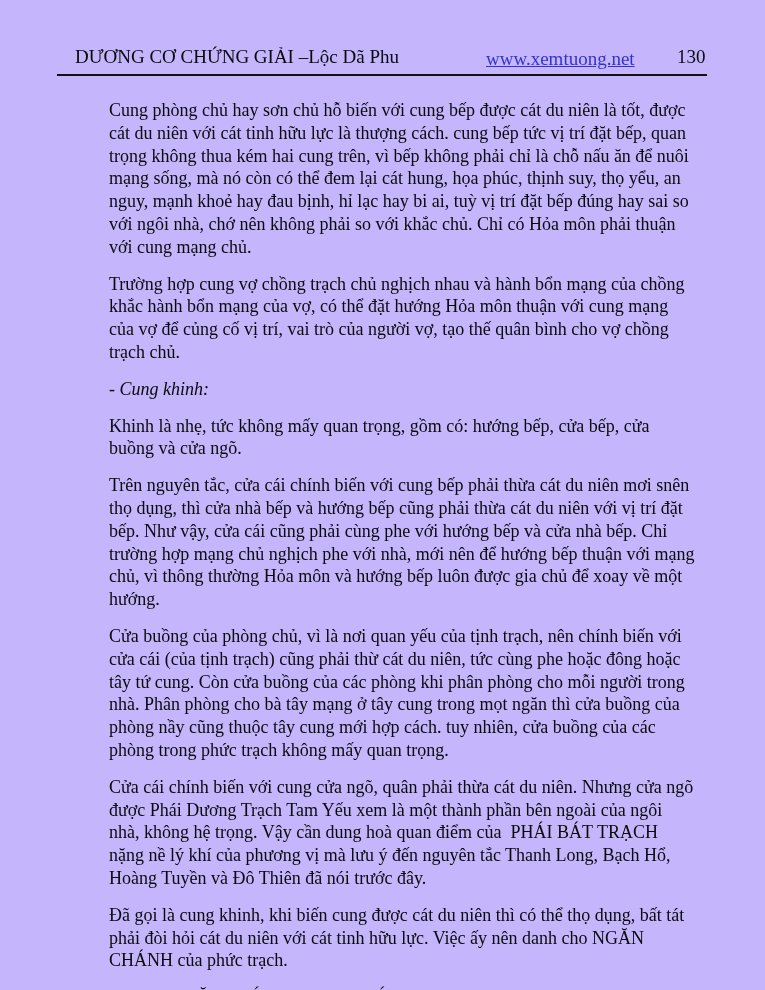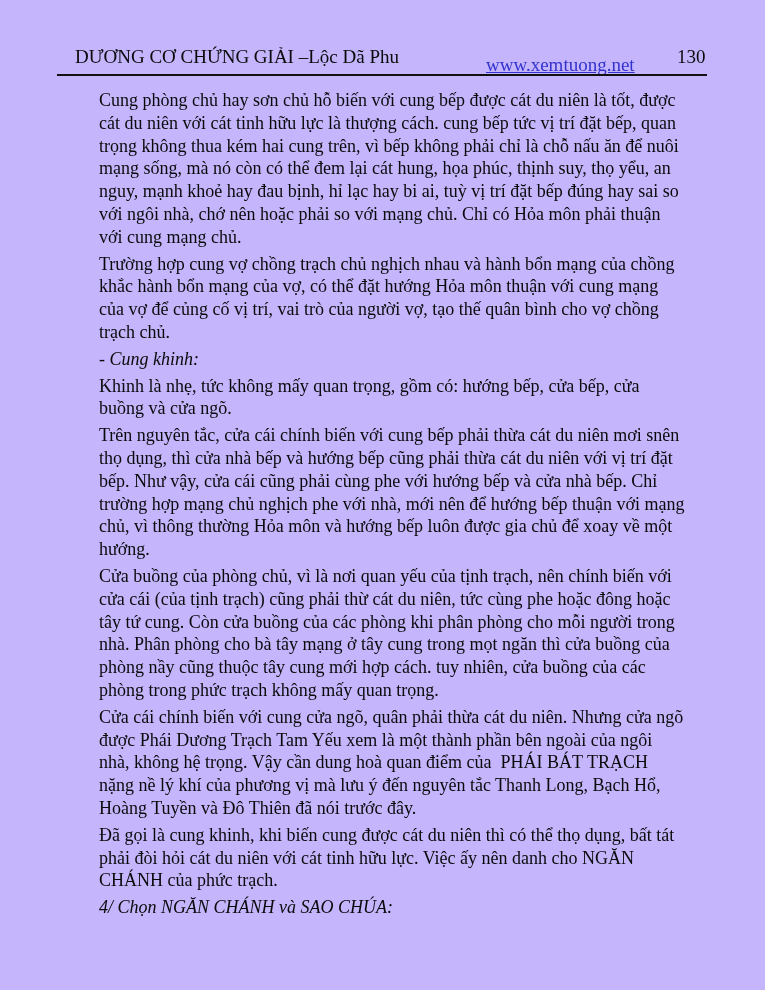--- a/index.html
+++ b/index.html
@@ -17,21 +17,21 @@
     position: absolute;
     left: 75px;
     top: 46px;
     font-size: 19px;
     white-space: pre;
     letter-spacing: 0px;
   }
   .header-link {
     position: absolute;
     left: 486px;
-    top: 54px;
+    top: 48px;
     font-size: 19px;
     color: #3333cc;
     text-decoration: underline;
     cursor: pointer;
     white-space: pre;
     text-align: center;
   }
   .page-number {
     position: absolute;
     left: 677px;
@@ -48,21 +48,21 @@
     border-top: 2px solid #111111;
   }
   .doc-body {
     position: absolute;
     left: 95px;
     top: 85px;
     width: 640px;
     font-size: 18px;
     line-height: 22.8px;
   }
-  .para { margin: 4px; padding: 0; }
+  .para { margin: 14px; padding: 0; }
   .para.italic { font-style: italic; }
   .para.heading { font-style: italic; }
   .line { white-space: pre; }
   .underline { }
 </style>
 </head>
 <body>
 
 <div class="page" style="background: #c4b5fd; color: rgb(11, 11, 11); padding-left: 8px;">
   <div class="header-title">DƯƠNG CƠ CHỨNG GIẢI –Lộc Dã Phu</div>
@@ -70,21 +70,21 @@
   <div class="page-number">130</div>
   <div class="header-rule"></div>
 
   <div class="doc-body">
       <div class="para normal">
         <div class="line">Cung phòng chủ hay sơn chủ hỗ biến với cung bếp được cát du niên là tốt, được</div>
         <div class="line">cát du niên với cát tinh hữu lực là thượng cách. cung bếp tức vị trí đặt bếp, quan</div>
         <div class="line">trọng không thua kém hai cung trên, vì bếp không phải chỉ là chỗ nấu ăn để nuôi</div>
         <div class="line">mạng sống, mà nó còn có thể đem lại cát hung, họa phúc, thịnh suy, thọ yểu, an</div>
         <div class="line">nguy, mạnh khoẻ hay đau bịnh, hỉ lạc hay bi ai, tuỳ vị trí đặt bếp đúng hay sai so</div>
-        <div class="line">với ngôi nhà, chớ nên hoặc phải so với mạng chủ. Chỉ có Hỏa môn phải thuận</div>
+        <div class="line">với ngôi nhà, chớ nên không phải so với khắc chủ. Chỉ có Hỏa môn phải thuận</div>
         <div class="line">với cung mạng chủ.</div>
       </div>
       <div class="para normal">
         <div class="line">Trường hợp cung vợ chồng trạch chủ nghịch nhau và hành bổn mạng của chồng</div>
         <div class="line">khắc hành bổn mạng của vợ, có thể đặt hướng Hỏa môn thuận với cung mạng</div>
         <div class="line">của vợ để củng cố vị trí, vai trò của người vợ, tạo thế quân bình cho vợ chồng</div>
         <div class="line">trạch chủ.</div>
       </div>
       <div class="para italic">
         <div class="line">- Cung khinh:</div>

